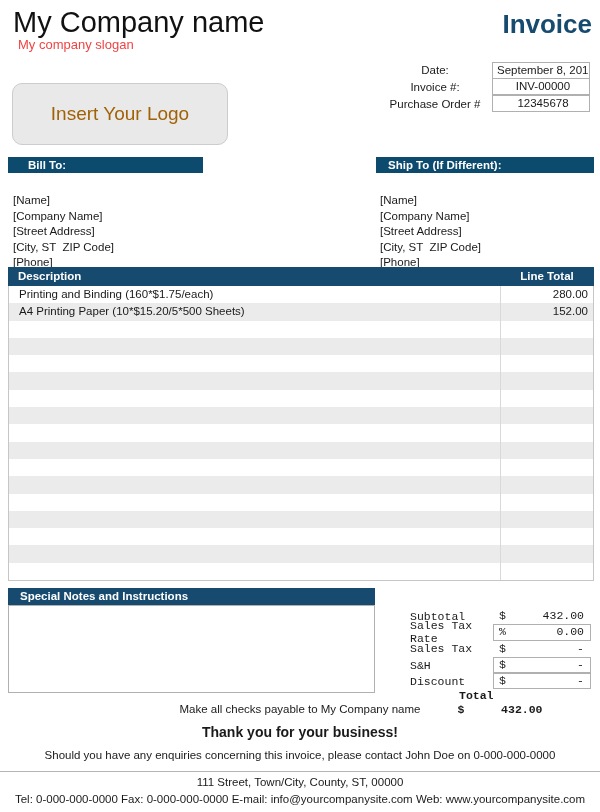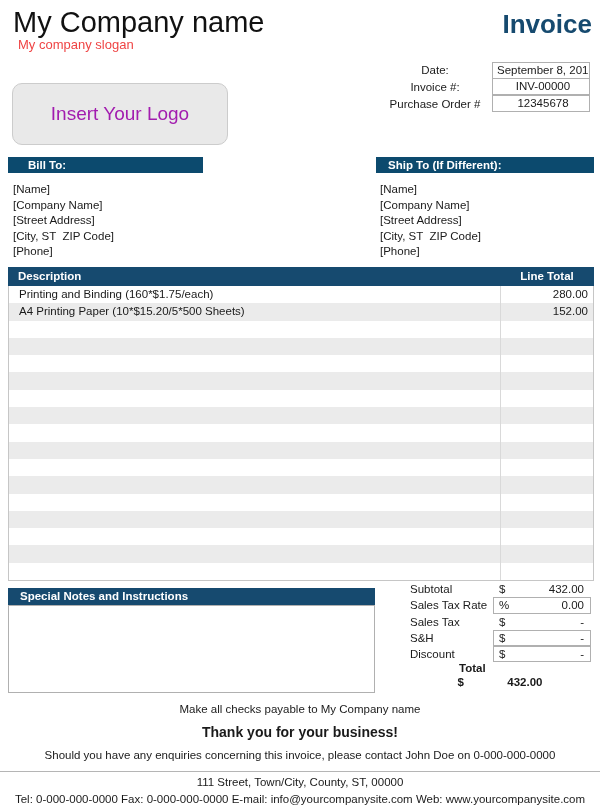--- a/index.html
+++ b/index.html
@@ -6,36 +6,36 @@
   html,body { background:#fff; }
   body { font-family:"Liberation Sans", sans-serif; color:#1a1a1a; }
   .page { position:relative; width:600px; height:812px; background:#fff; overflow:hidden; }
 
   
   .company-name { position:absolute; left:13px; top:6px; font-size:29px; font-weight:400; color:#111; }
   .slogan { position:absolute; left:18px; top:37px; font-size:13px; color:#ef4444; }
   .invoice-title { position:absolute; right:8px; top:9px; font-size:26px; font-weight:700; color:#164a6f; }
   .logo-box { position:absolute; left:12px; top:83px; width:216px; height:62px; background:#e9e9e9;
               border:1px solid #cccccc; border-radius:10px; display:flex; align-items:center; justify-content:center; }
-  .logo-box span { font-size:19px; color:#a21caf; }
+  .logo-box span { font-size:19px; color:#a16207; }
 
   
   .meta { position:absolute; left:378px; top:62px; width:214px; }
   .meta-row { display:flex; height:16.7px; align-items:center;text-align:center; }
   .meta-row + .meta-row .meta-box { margin-top:-1px; }
   .meta-label { width:114px; font-size:11.5px; }
   .meta-box { width:98px; height:16.7px; border:1px solid #b0b0b0; font-size:11.5px;
               line-height:15px; padding-left:4px; background:#fff; overflow:hidden; white-space:nowrap; }
 
   
   .bar { position:absolute; height:16px; background:#0c4a6e; color:#fff; font-size:11.5px;
          font-weight:700; line-height:16px; }
   .bar-billto { left:8px; top:157px; width:195px; padding-left:20px; }
   .bar-shipto { left:376px; top:157px; width:218px; padding-left:12px; }
-  .addr { position:absolute; top:182px; font-size:11.5px; }
+  .addr { position:absolute; top:193px; font-size:11.5px; }
   .addr-bill { left:13px; }
   .addr-ship { left:380px; }
   .addr div { height:15.6px; line-height:15.6px; white-space:pre; }
 
   
   .items { position:absolute; left:8px; top:267px; width:586px; }
   .items-header { display:flex; height:19px; background:#164a6f; color:#fff; font-size:11.5px; font-weight:700; line-height:19px; }
   .items-header .h-desc { flex:1; padding-left:10px; }
   .items-header .h-total { width:94px; text-align:center; }
   .items-body { border-left:1px solid #c6c6c6; border-right:1px solid #c6c6c6; border-bottom:1px solid #c6c6c6; }
@@ -43,21 +43,21 @@
   .item-row:nth-child(even) { background:#ebebeb; }
   .item-desc { flex:1; padding-left:10px; overflow:hidden; white-space:nowrap; }
   .item-total { width:93px; border-left:1px solid #d9d9d9; text-align:right; padding-right:5px; }
 
   
   .notes-bar { position:absolute; left:8px; top:588px; width:367px; height:17px; background:#164a6f;
                color:#fff; font-size:11.5px; font-weight:700; line-height:17px; padding-left:12px; }
   .notes-box { position:absolute; left:8px; top:605px; width:367px; height:88px; border:1px solid #b0b0b0; background:#fff; }
 
   
-  .totals { position:absolute; left:410px; top:581px; width:181px; }
+  .totals { position:absolute; left:410px; top:608px; width:181px;font-family:Liberation Mono, monospace; }
   .totals-row { display:flex; height:16.3px; align-items:center; font-size:11.5px; }
   .totals-label { width:83px; }
   .totals-box { width:98px; height:16.3px; display:flex; align-items:center;
                 border:1px solid transparent; line-height:14px; }
   .totals-row.boxed .totals-box { border-color:#b0b0b0; background:#fff; }
   .totals-row.boxed + .totals-row.boxed .totals-box { margin-top:-1px; }
   .totals-symbol { padding-left:5px; width:20px; }
   .totals-value { flex:1; text-align:right; padding-right:6px; }
   .totals-row.bold { font-weight:700;flex-direction:column; }
 

